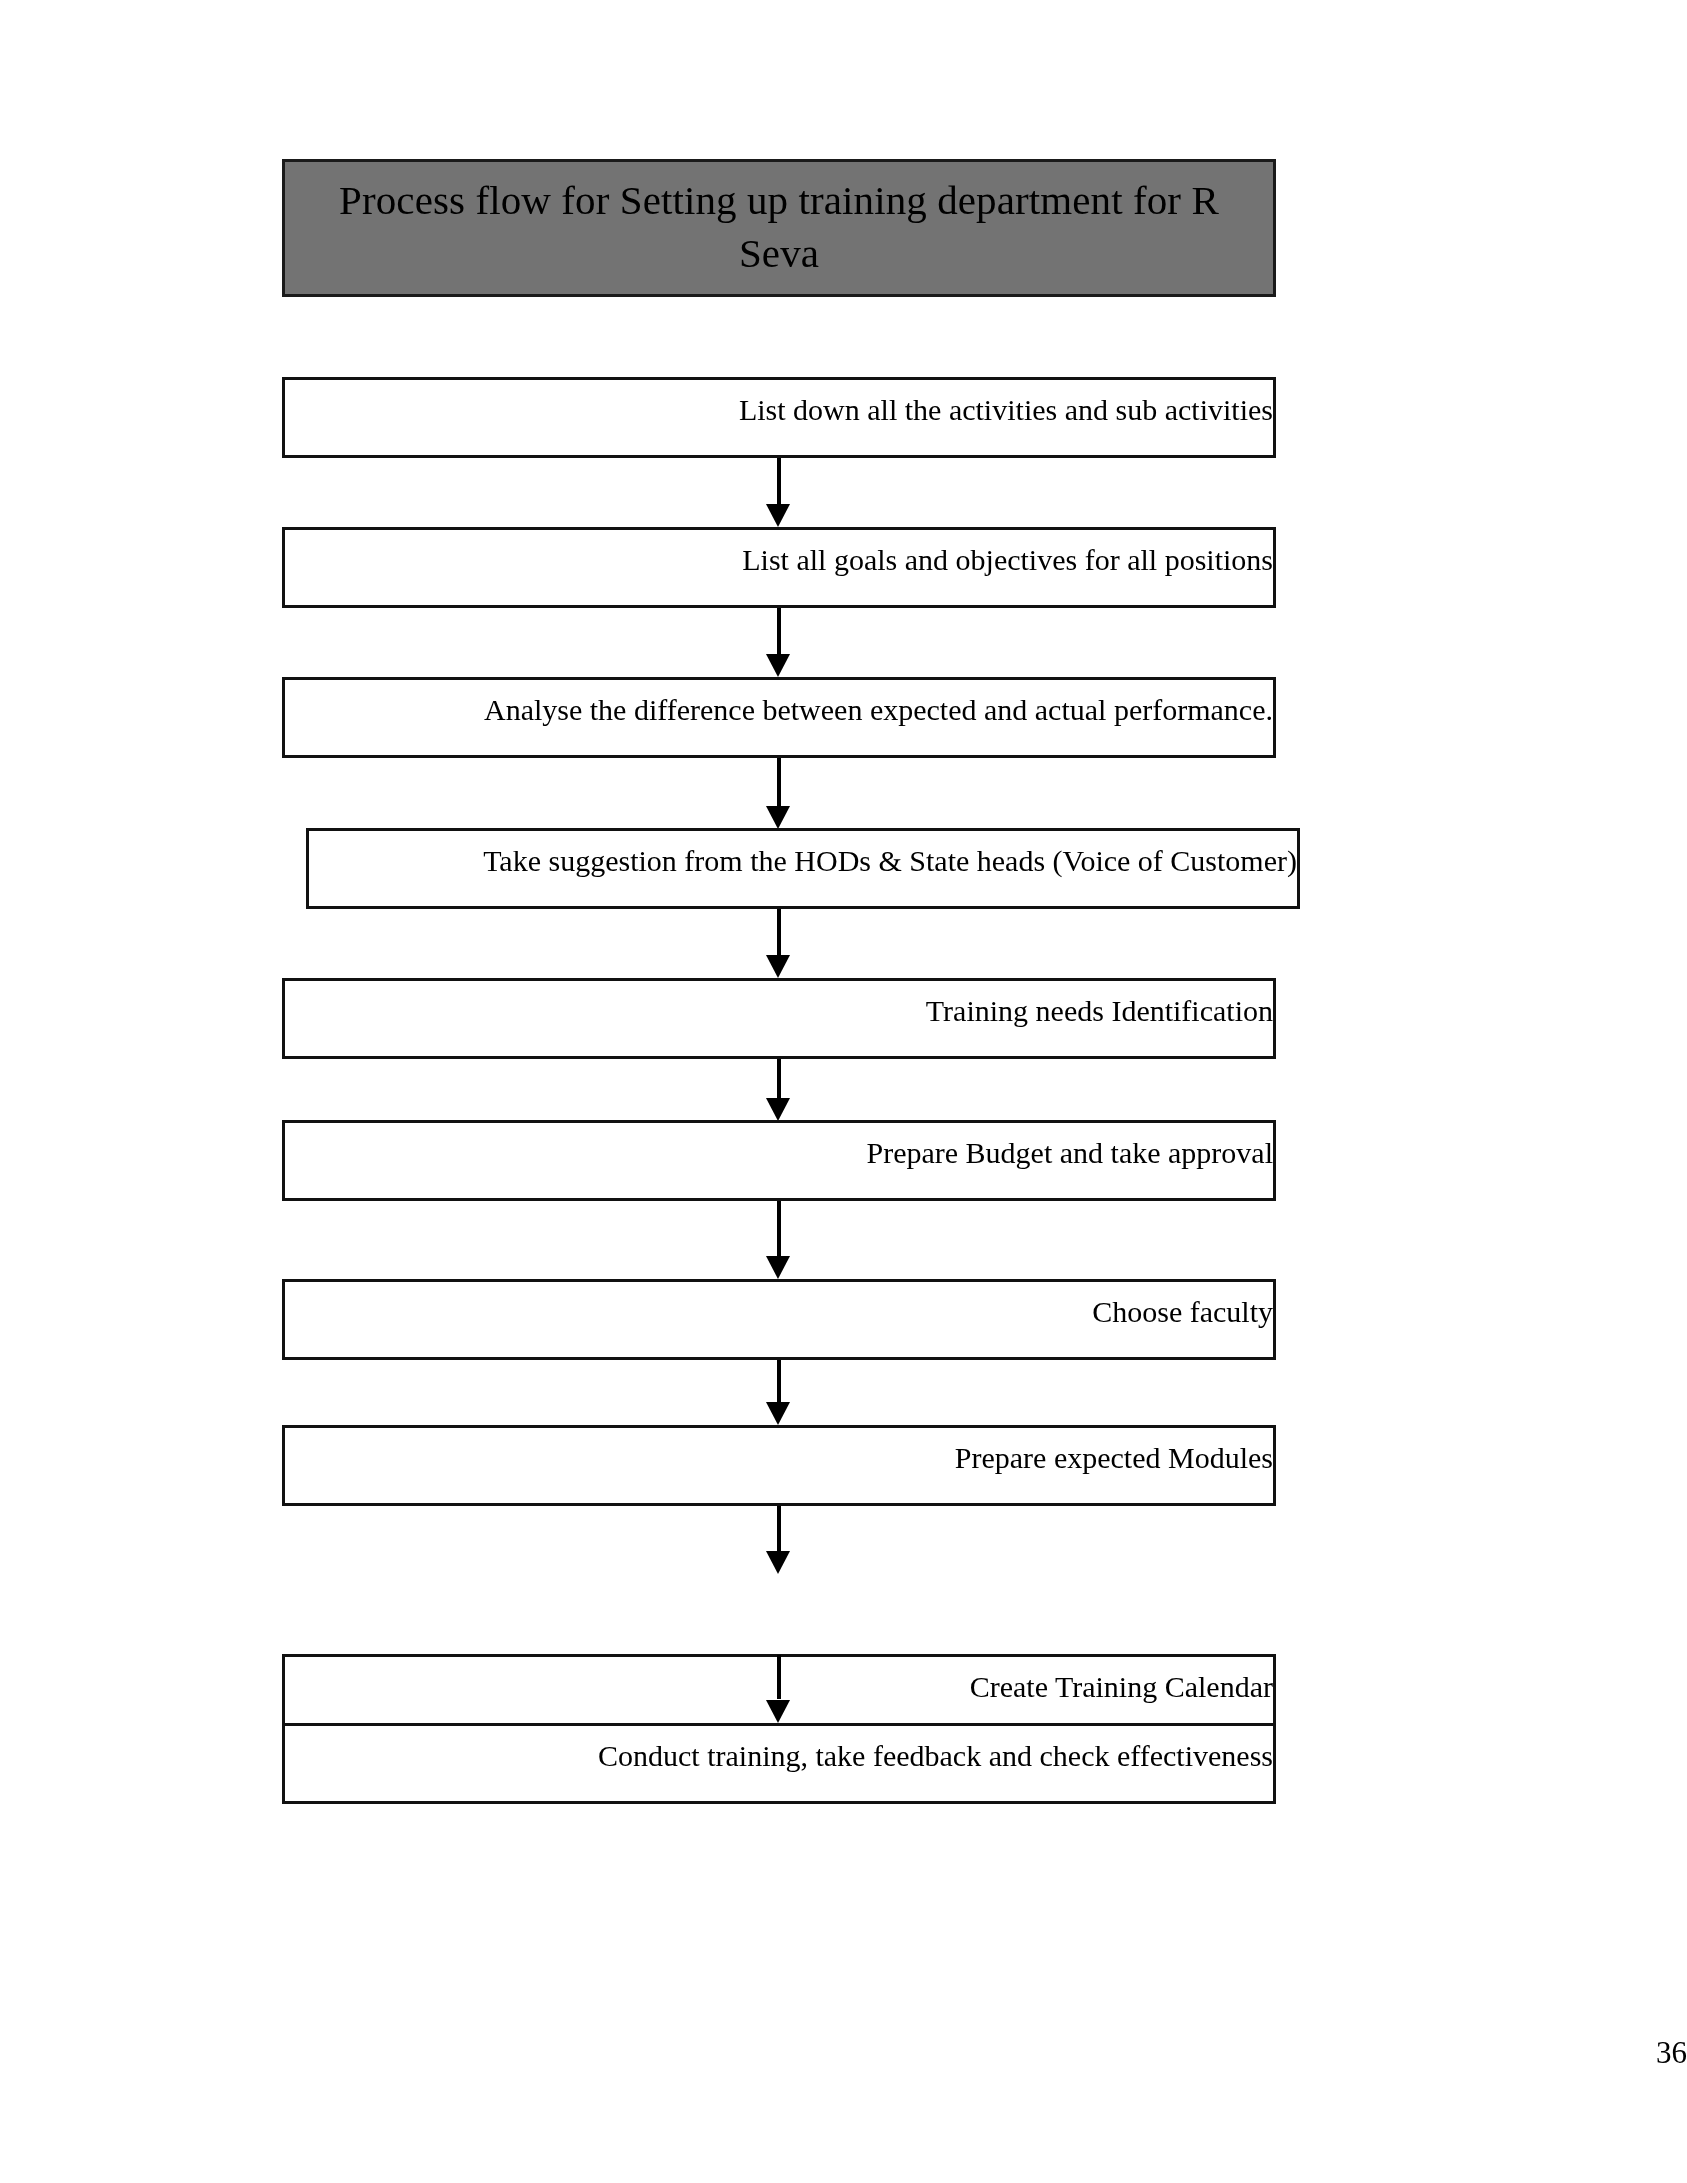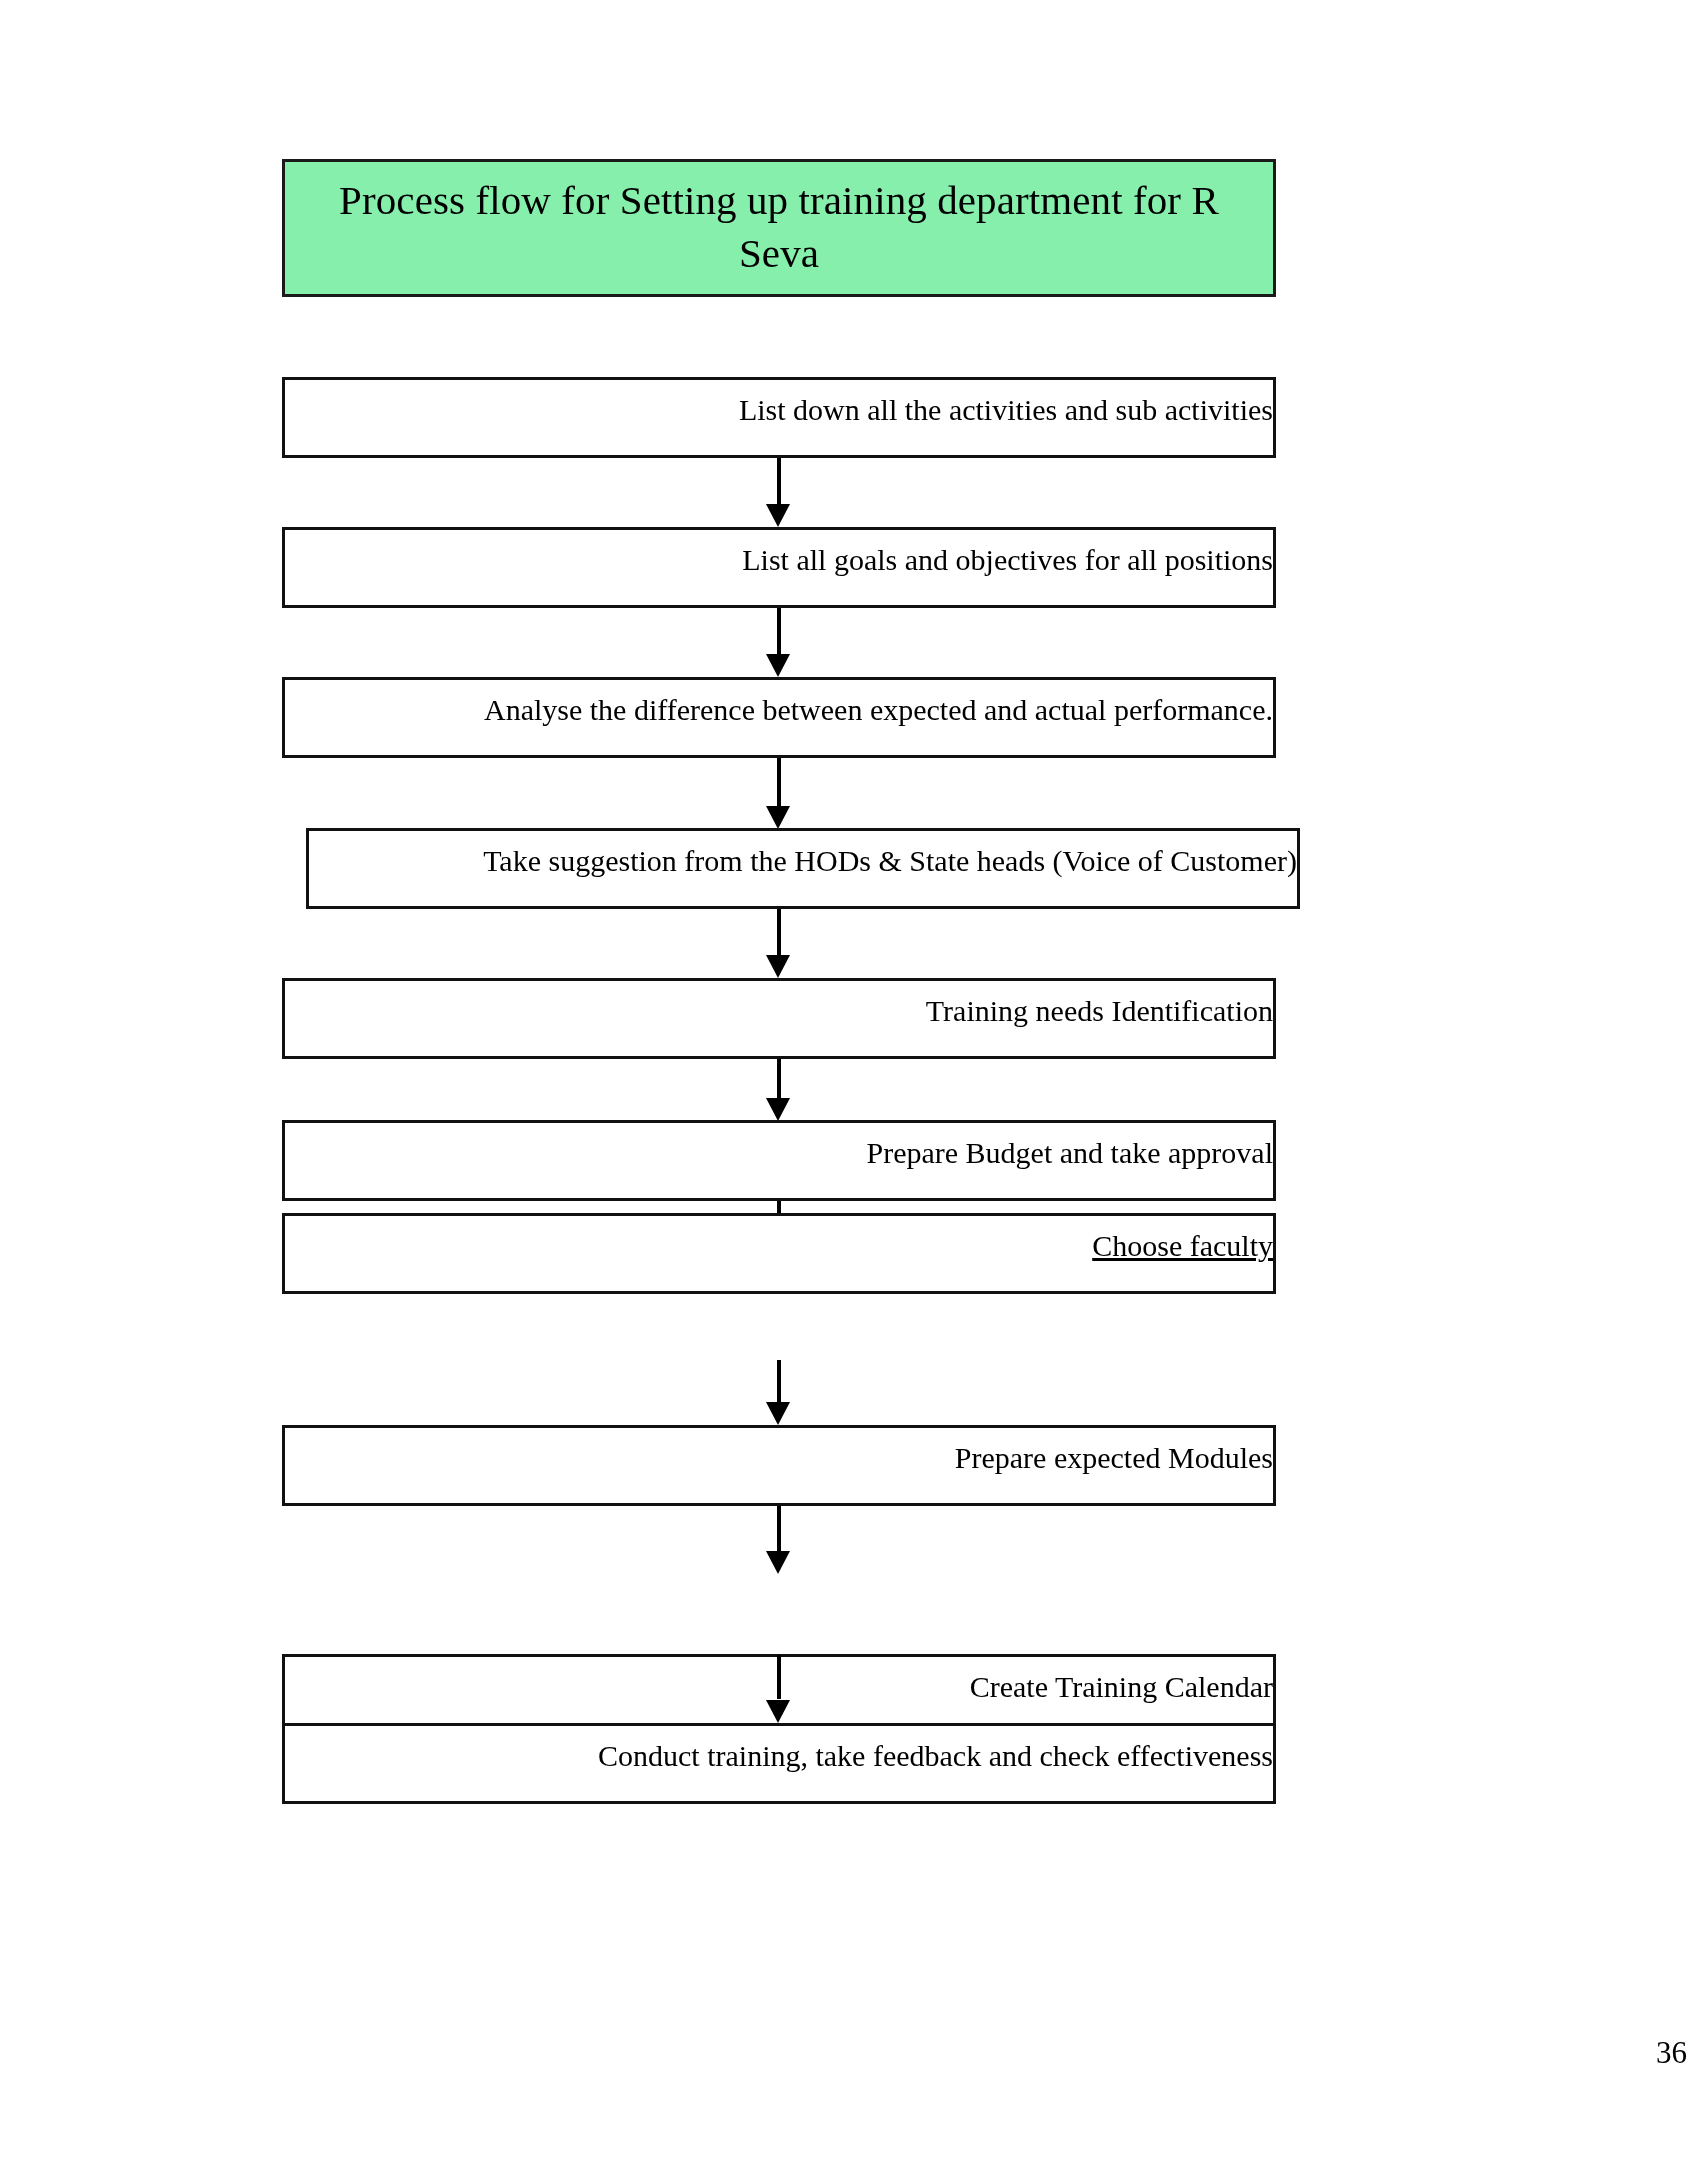--- a/index.html
+++ b/index.html
@@ -22,21 +22,21 @@
 
   
   .title-box {
     position: absolute;
     left: 282px;
     top: 159px;
     width: 994px;
     height: 138px;
     box-sizing: border-box;
     border: 3.3px solid #1a1a1a;
-    background: #86efac;
+    background: #737373;
     display: flex;
     align-items: flex-start;
     justify-content: center;
     padding-top: 11.5px;
   }
   .title-text {
     font-size: 41px;
     line-height: 1.30;
     text-align: center;
     letter-spacing: 0.1px;
@@ -149,21 +149,21 @@
   </div>
 
   <div class="flow-box" style="top:1120px;">
     <div class="flow-label">Prepare Budget and take approval</div>
   </div>
   <div class="connector" style="top:1201px; height:78px;">
     <div class="shaft" style="height:55px;"></div>
     <div class="head"></div>
   </div>
 
-  <div class="flow-box" style="top:1213px;text-decoration:underline;">
+  <div class="flow-box" style="top:1279px;">
     <div class="flow-label">Choose faculty</div>
   </div>
   <div class="connector" style="top:1360px; height:65px;">
     <div class="shaft" style="height:42px;"></div>
     <div class="head"></div>
   </div>
 
   <div class="flow-box" style="top:1425px;">
     <div class="flow-label">Prepare expected Modules</div>
   </div>

